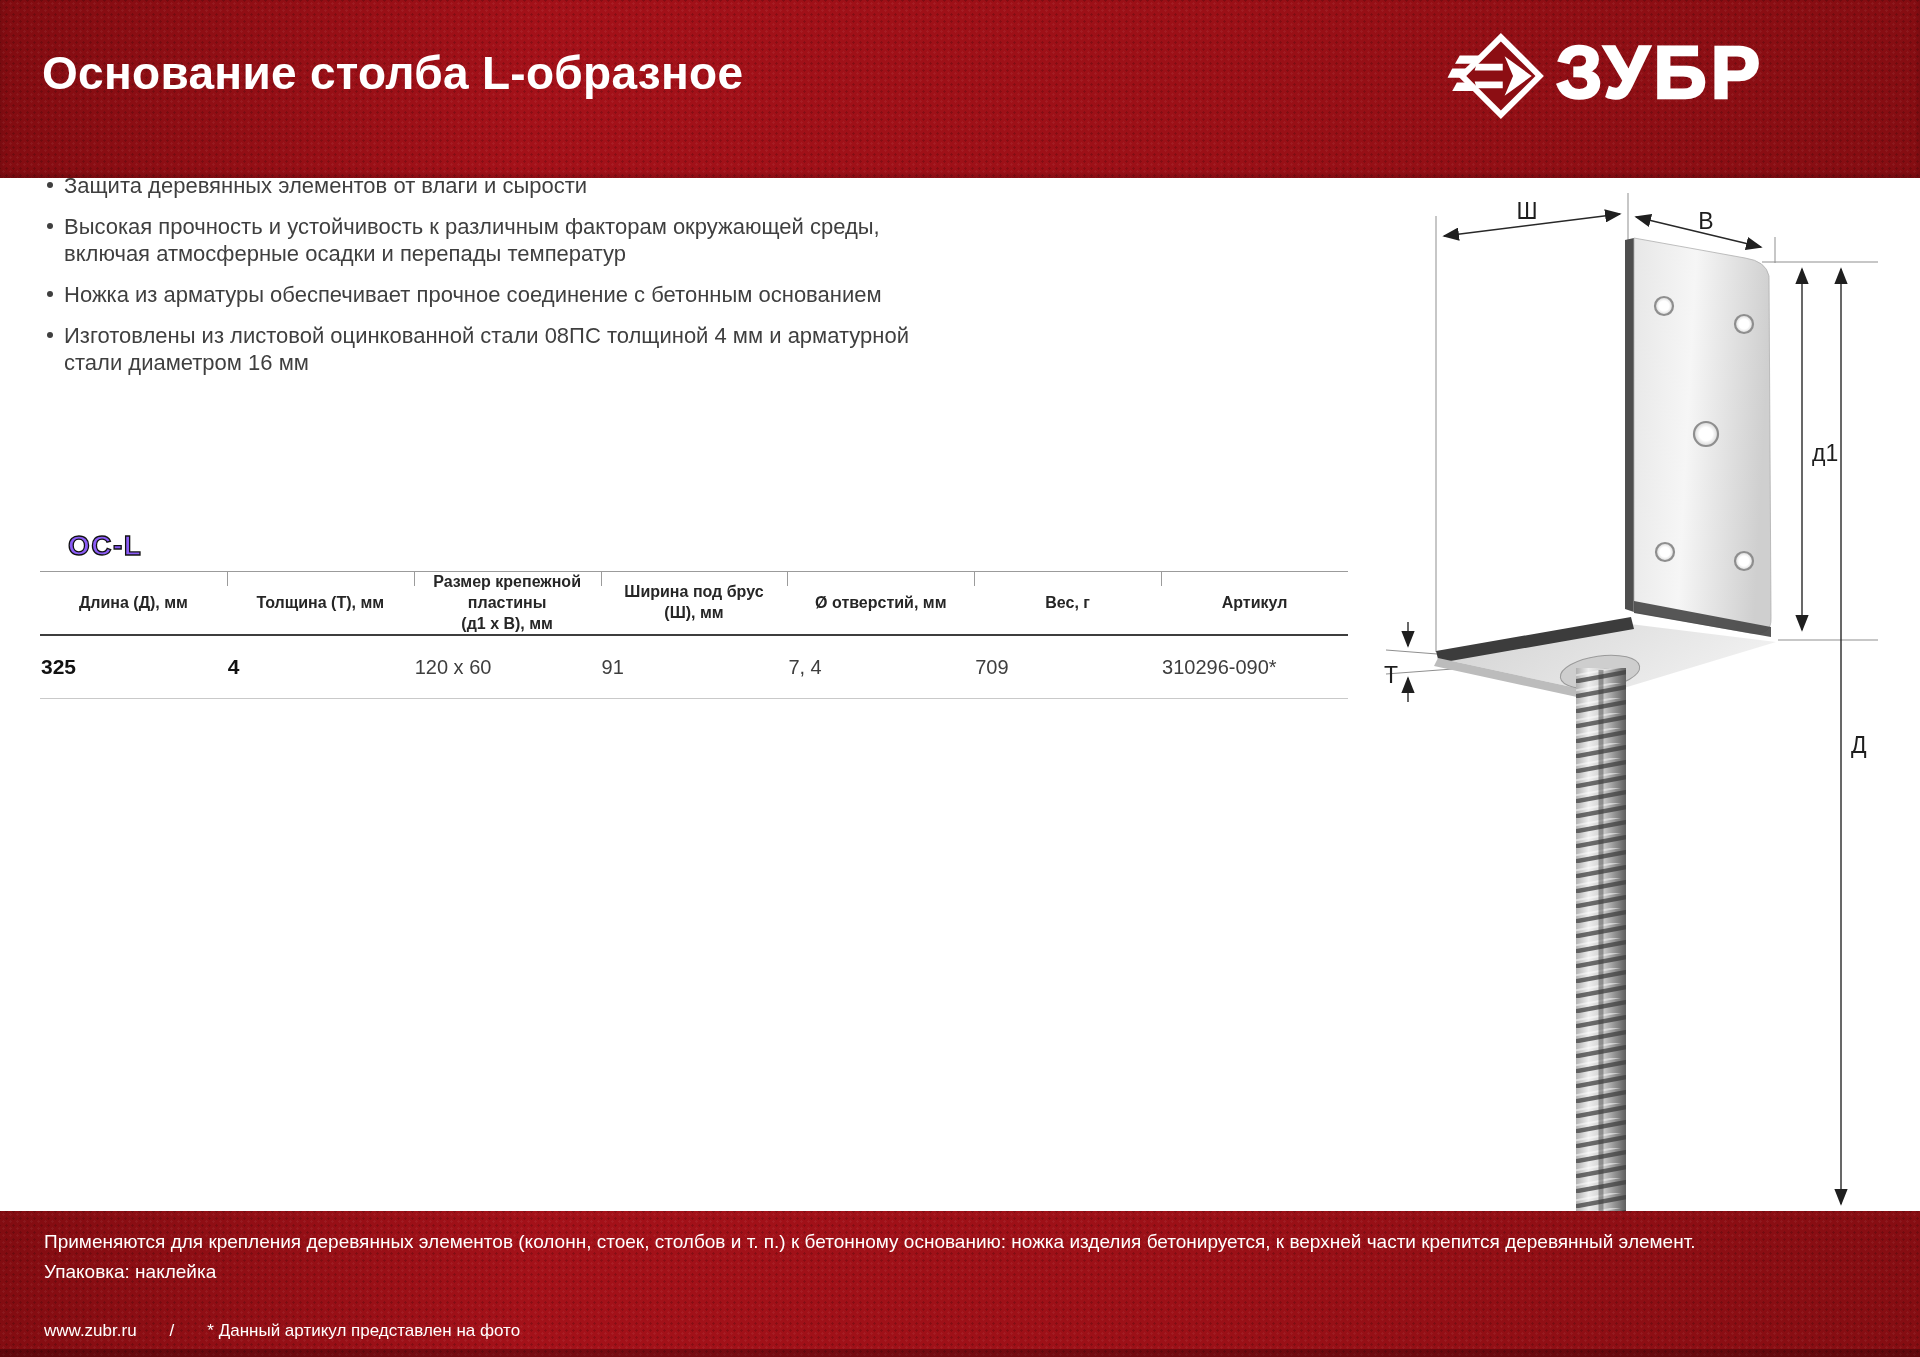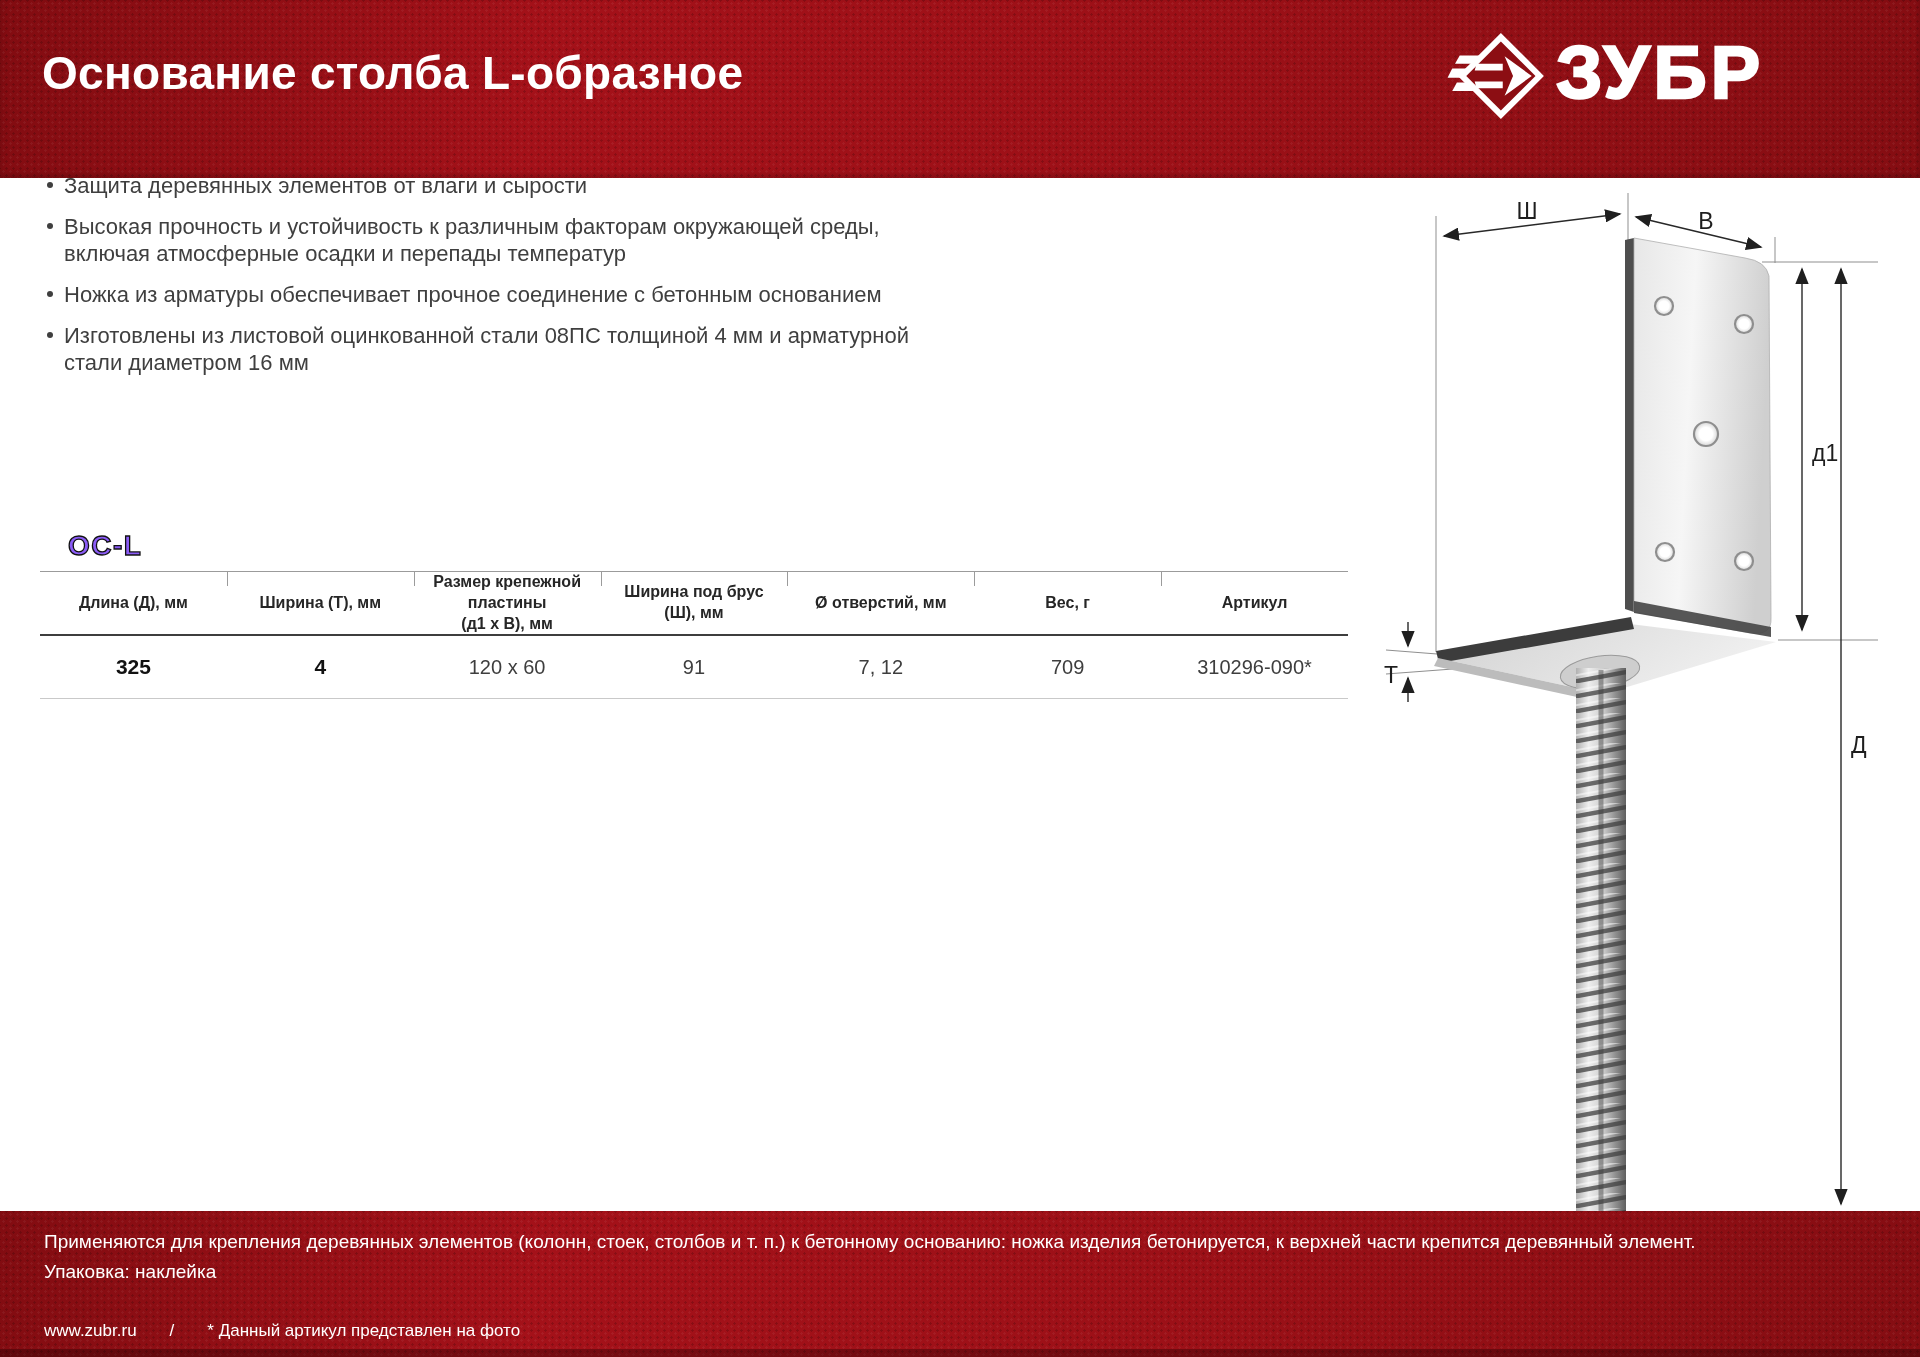--- a/index.html
+++ b/index.html
@@ -36,21 +36,21 @@
   .series{position:absolute;left:68px;top:530px;font-size:28px;font-weight:700;color:#8b5cf6;
           letter-spacing:1.5px;-webkit-text-stroke:1.3px #101010;}
 
   
   .spec{position:absolute;left:40px;top:571px;width:1308px;border-collapse:collapse;
         table-layout:fixed;}
   .spec th{height:57px;font-size:16px;font-weight:700;color:#262626;text-align:center;
            vertical-align:middle;border-top:1px solid #9b9b9b;border-bottom:2px solid #3e3e3e;
            padding:0 3px;line-height:1.3;}
   .spec th span{display:block;}
-  .spec td{height:60px;font-size:20px;color:#3e3e3e;text-align:center;vertical-align:middle;
+  .spec td{height:60px;font-size:20px;color:#3e3e3e;vertical-align:middle;
            border-bottom:1px solid #c9c9c9;}
   .spec td:nth-child(1),.spec td:nth-child(2){font-weight:700;color:#121212;font-size:21px;}
   .tick{position:absolute;top:571px;width:1px;height:15px;background:#9b9b9b;}
 
   
   .diagram{position:absolute;left:1380px;top:150px;width:545px;height:1065px;}
   .dim-label{font-family:"Liberation Sans",sans-serif;font-size:23px;fill:#1e1e1e;}
 
   
   .footer{top:1211px;height:146px;}
@@ -98,21 +98,21 @@
   <div class="series">ОС-L</div>
 
   <table class="spec">
     <thead>
       <tr>
         <th>
             <span>Длина (Д), мм</span>
             <span></span>
           </th>
         <th>
-            <span>Ширина (Т), мм</span>
+            <span>Толщина (Т), мм</span>
             <span></span>
           </th>
         <th>
             <span>Размер крепежной пластины</span>
             <span>(д1 х В), мм</span>
           </th>
         <th>
             <span>Ширина под брус</span>
             <span>(Ш), мм</span>
           </th>
@@ -129,21 +129,21 @@
             <span></span>
           </th>
       </tr>
     </thead>
     <tbody>
       <tr>
         <td>325</td>
         <td>4</td>
         <td>120 х 60</td>
         <td>91</td>
-        <td>7, 12</td>
+        <td>7, 4</td>
         <td>709</td>
         <td>310296-090*</td>
       </tr>
     </tbody>
   </table>
   <div class="tick" style="left:227px"></div>
   <div class="tick" style="left:414px"></div>
   <div class="tick" style="left:601px"></div>
   <div class="tick" style="left:787px"></div>
   <div class="tick" style="left:974px"></div>

